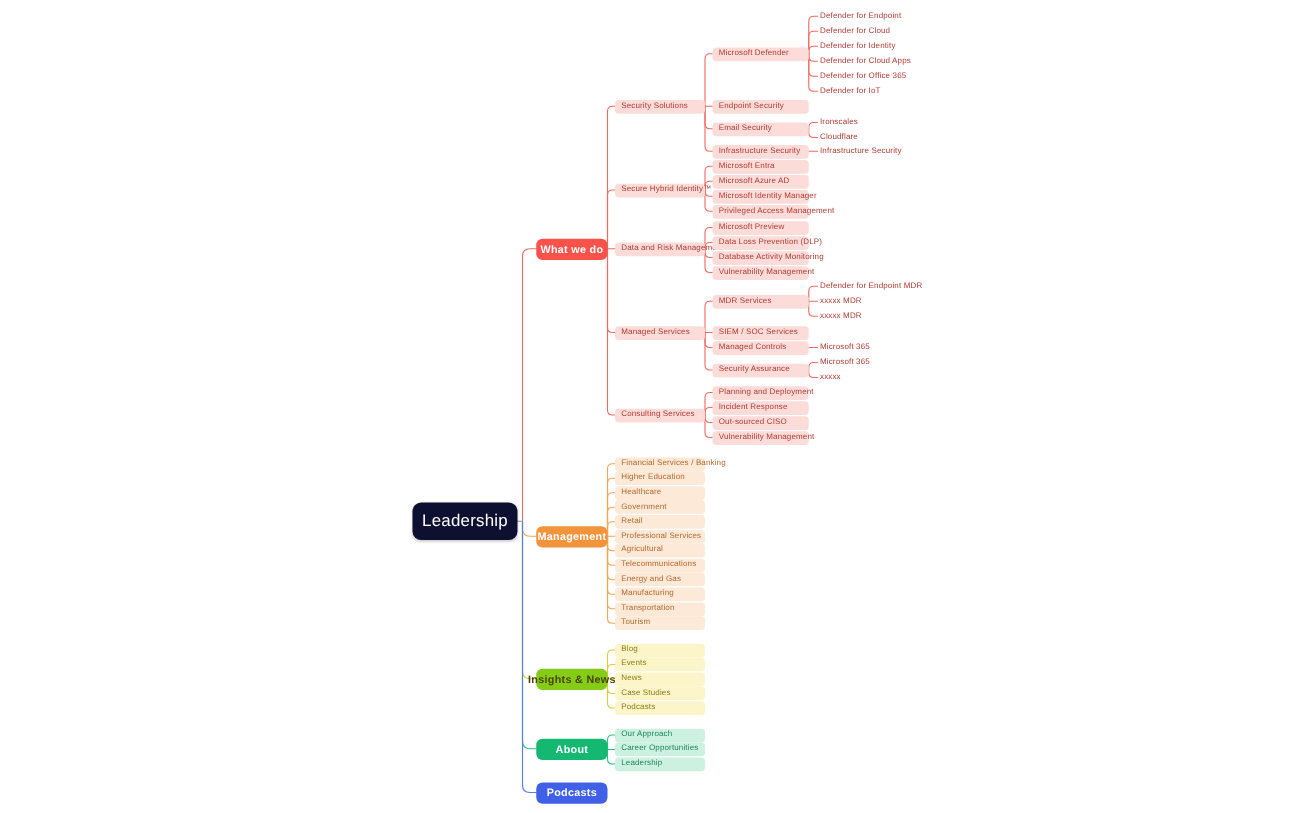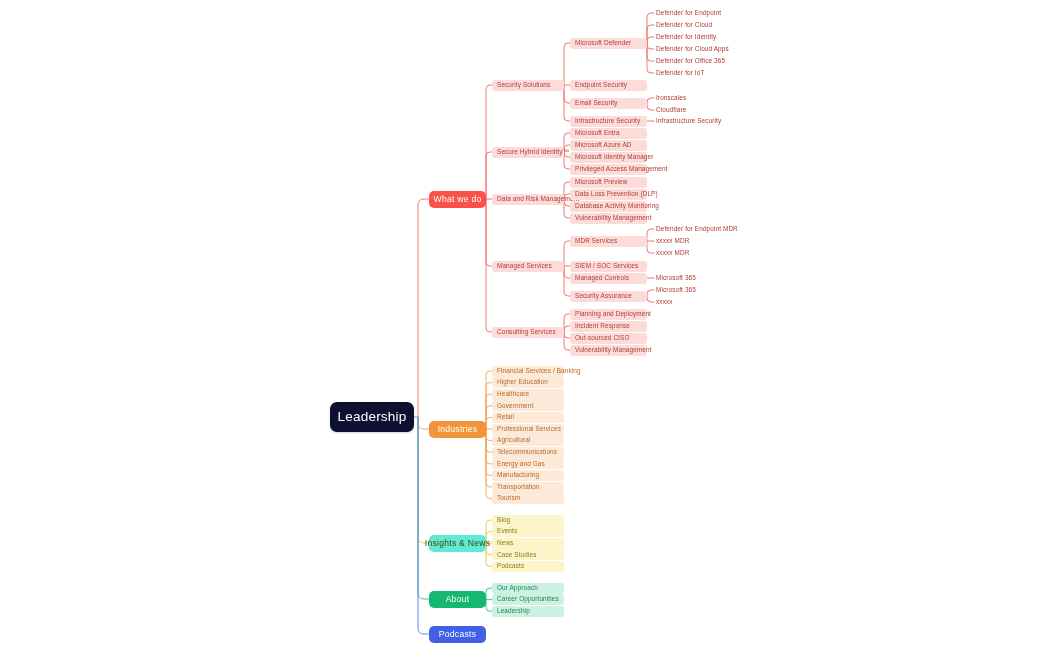--- a/index.html
+++ b/index.html
@@ -42,29 +42,29 @@
     height: 30px;
     justify-content: center;
     box-shadow: 0 1px 2px rgba(0,0,0,.18);
   }
 
   
   .n-l1 {
     color: #ffffff;
     border-radius: 5px;
     font-size: 8.6px;
-    font-weight: normal;
+    font-weight: bold;
     letter-spacing: .25px;
     padding: 0 10px;
     height: 17px;
     justify-content: center;
   }
   .n-l1.c-red    { background: #f8524a; }
   .n-l1.c-orange { background: #f2943c; }
-  .n-l1.c-yellow { background: #5eead4; color:#4a4300;text-align:right; }
+  .n-l1.c-yellow { background: #84cc16; color:#4a4300;text-align:right; }
   .n-l1.c-green  { background: #14b870; }
   .n-l1.c-blue   { background: #4060e8; }
 
   
   .n-box {
     border-radius: 3px;
     font-size: 6.4px;
     padding: 0 5px;
     height: 11px;
     letter-spacing: .12px;
@@ -150,21 +150,21 @@
       <path d="M 486 543 L 486 535.6 Q 486 531.6 490 531.6 L 492 531.6" fill="none" stroke="#e3c93a" stroke-width="0.9" stroke-linecap="round"></path>
       <path d="M 486 543 L 492 543.2" fill="none" stroke="#e3c93a" stroke-width="0.9" stroke-linecap="round"></path>
       <path d="M 486 543 L 486 550.8 Q 486 554.8 490 554.8 L 492 554.8" fill="none" stroke="#e3c93a" stroke-width="0.9" stroke-linecap="round"></path>
       <path d="M 486 543 L 486 562.4 Q 486 566.4 490 566.4 L 492 566.4" fill="none" stroke="#e3c93a" stroke-width="0.9" stroke-linecap="round"></path>
       <path d="M 486 599 L 486 592 Q 486 588 490 588 L 492 588" fill="none" stroke="#2ec185" stroke-width="0.9" stroke-linecap="round"></path>
       <path d="M 486 599 L 486 599 Q 486 599.6 486.6 599.6 L 492 599.6" fill="none" stroke="#2ec185" stroke-width="0.9" stroke-linecap="round"></path>
       <path d="M 486 599 L 486 607.2 Q 486 611.2 490 611.2 L 492 611.2" fill="none" stroke="#2ec185" stroke-width="0.9" stroke-linecap="round"></path>
     </svg>
 <div class="node n-root" style="left: 330px; top: 402px; width: 84px; height: 30px;">Leadership</div>
     <div class="node n-l1 c-red" style="left: 429px; top: 190.5px; width: 57px; height: 17px;">What we do</div>
-    <div class="node n-l1 c-orange" style="left: 429px; top: 420.5px; width: 57px; height: 17px;">Industries</div>
+    <div class="node n-l1 c-orange" style="left: 429px; top: 420.5px; width: 57px; height: 17px;">Management</div>
     <div class="node n-l1 c-yellow" style="left: 429px; top: 534.5px; width: 57px; height: 17px;">Insights &amp; News</div>
     <div class="node n-l1 c-green" style="left: 429px; top: 590.5px; width: 57px; height: 17px;">About</div>
     <div class="node n-l1 c-blue" style="left: 429px; top: 625.5px; width: 57px; height: 17px;">Podcasts</div>
     <div class="node n-box t-red" style="left: 492px; top: 79.5px; width: 72px; height: 11px;">Security Solutions</div>
     <div class="node n-box t-red" style="left: 492px; top: 146.5px; width: 72px; height: 11px;">Secure Hybrid Identity™</div>
     <div class="node n-box t-red" style="left: 492px; top: 193.5px; width: 72px; height: 11px;">Data and Risk Management</div>
     <div class="node n-box t-red" style="left: 492px; top: 260.5px; width: 72px; height: 11px;">Managed Services</div>
     <div class="node n-box t-red" style="left: 492px; top: 326.5px; width: 72px; height: 11px;">Consulting Services</div>
     <div class="node n-box t-red" style="left: 570px; top: 37.5px; width: 77px; height: 11px;">Microsoft Defender</div>
     <div class="node n-box t-red" style="left: 570px; top: 79.5px; width: 77px; height: 11px;">Endpoint Security</div>

